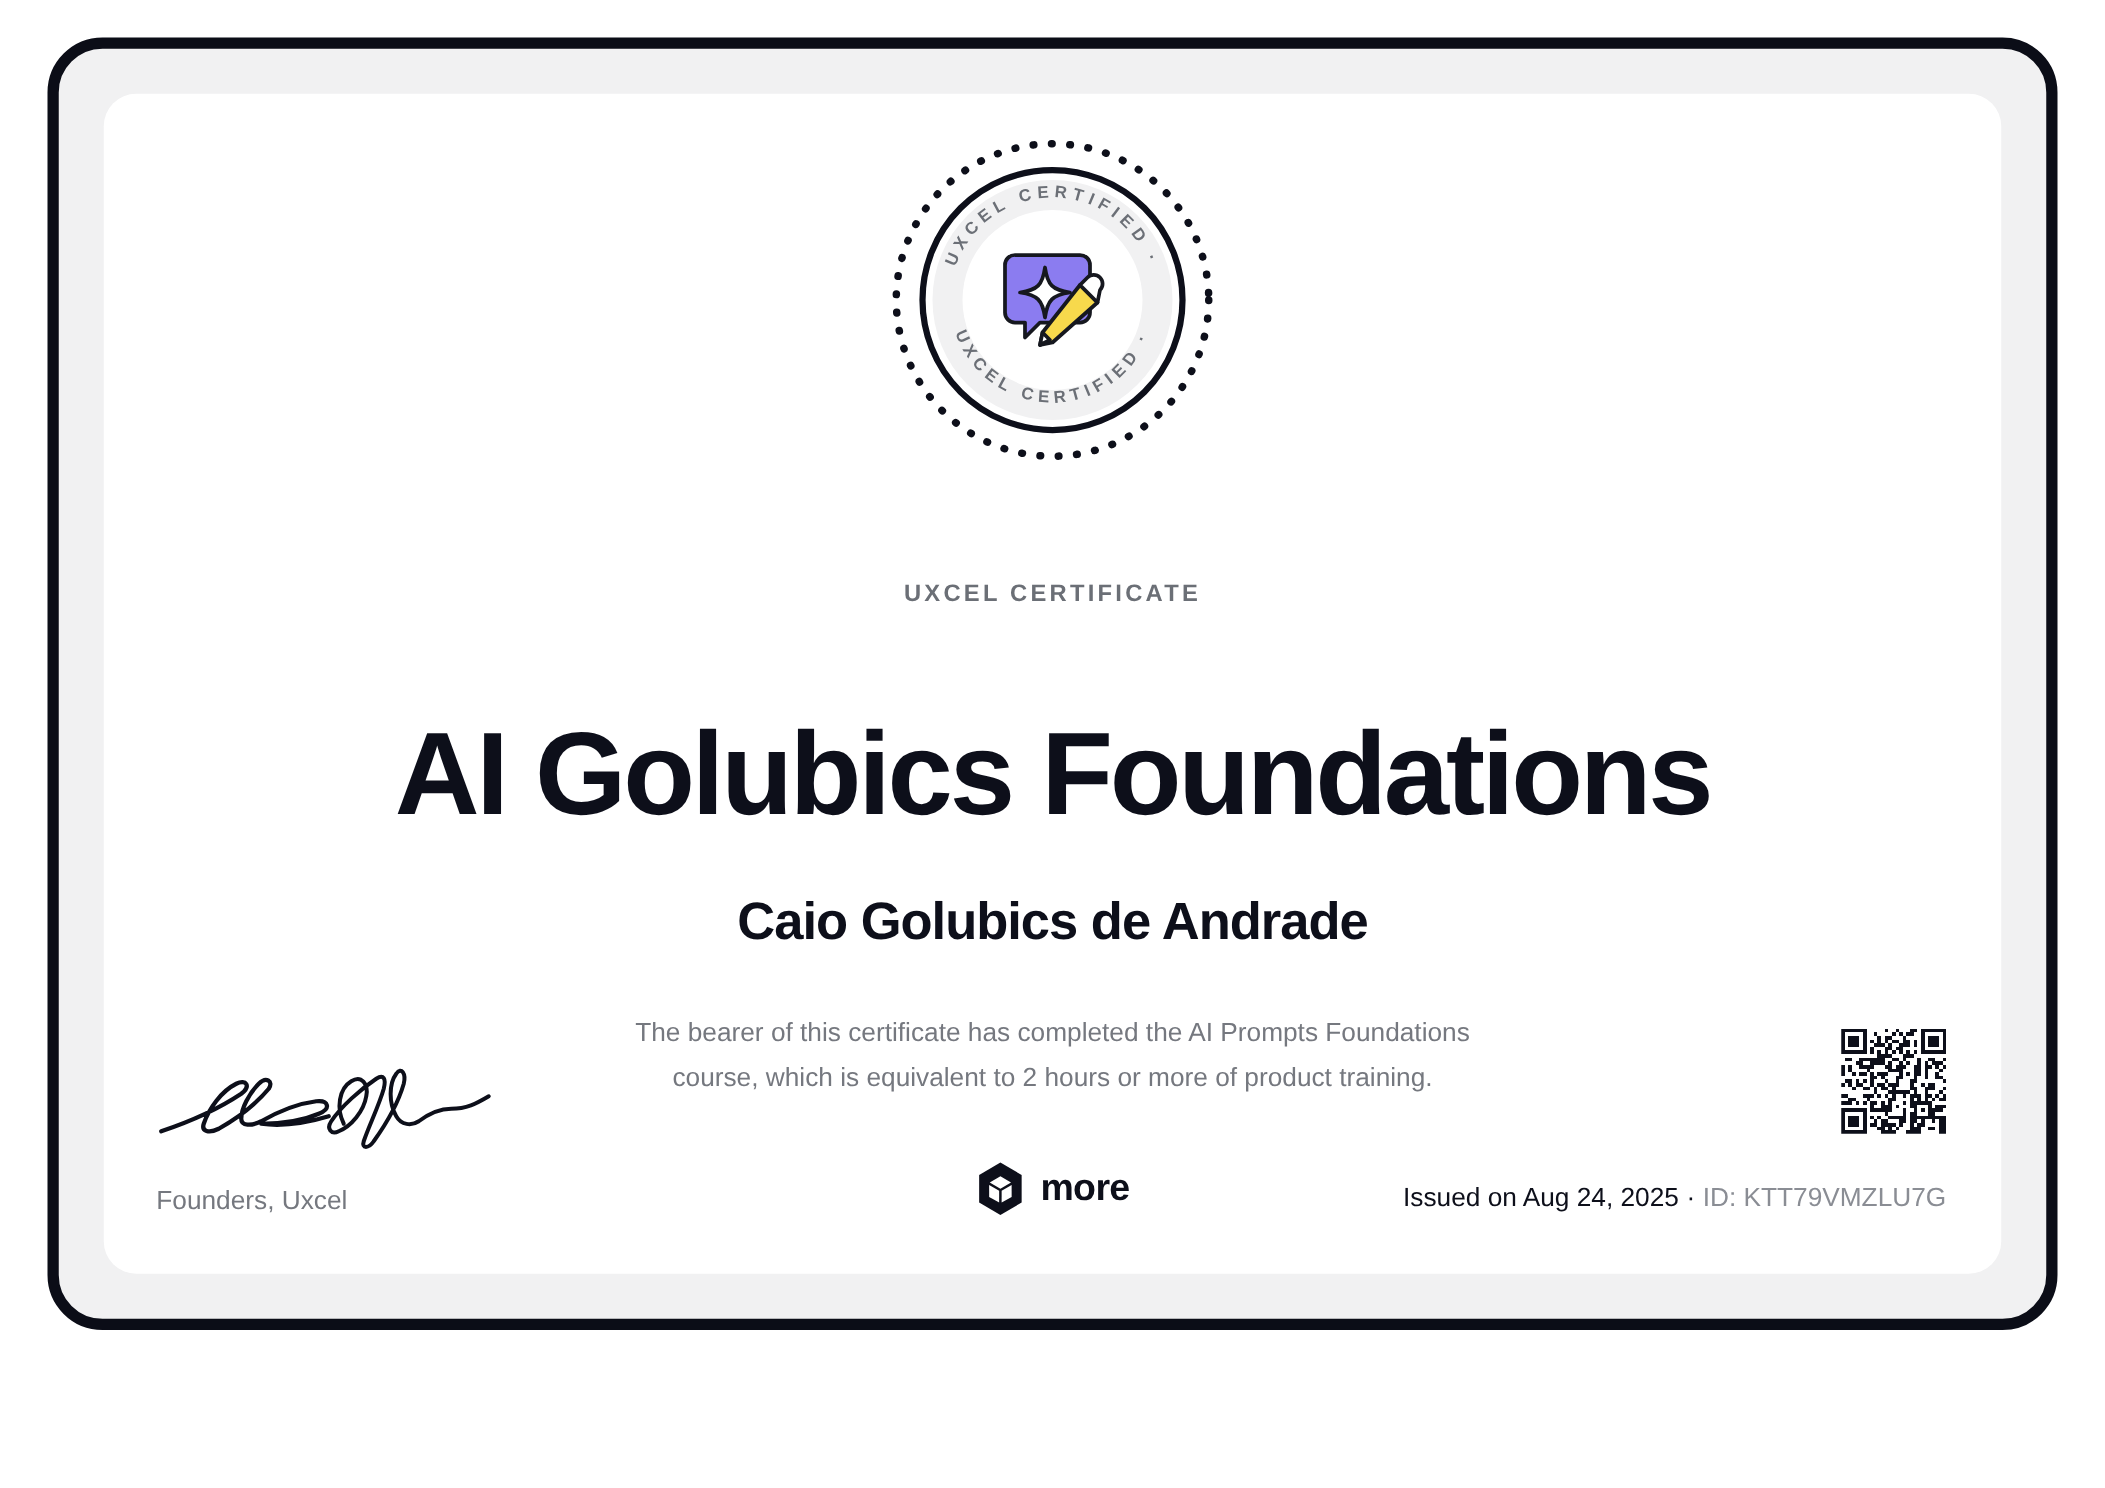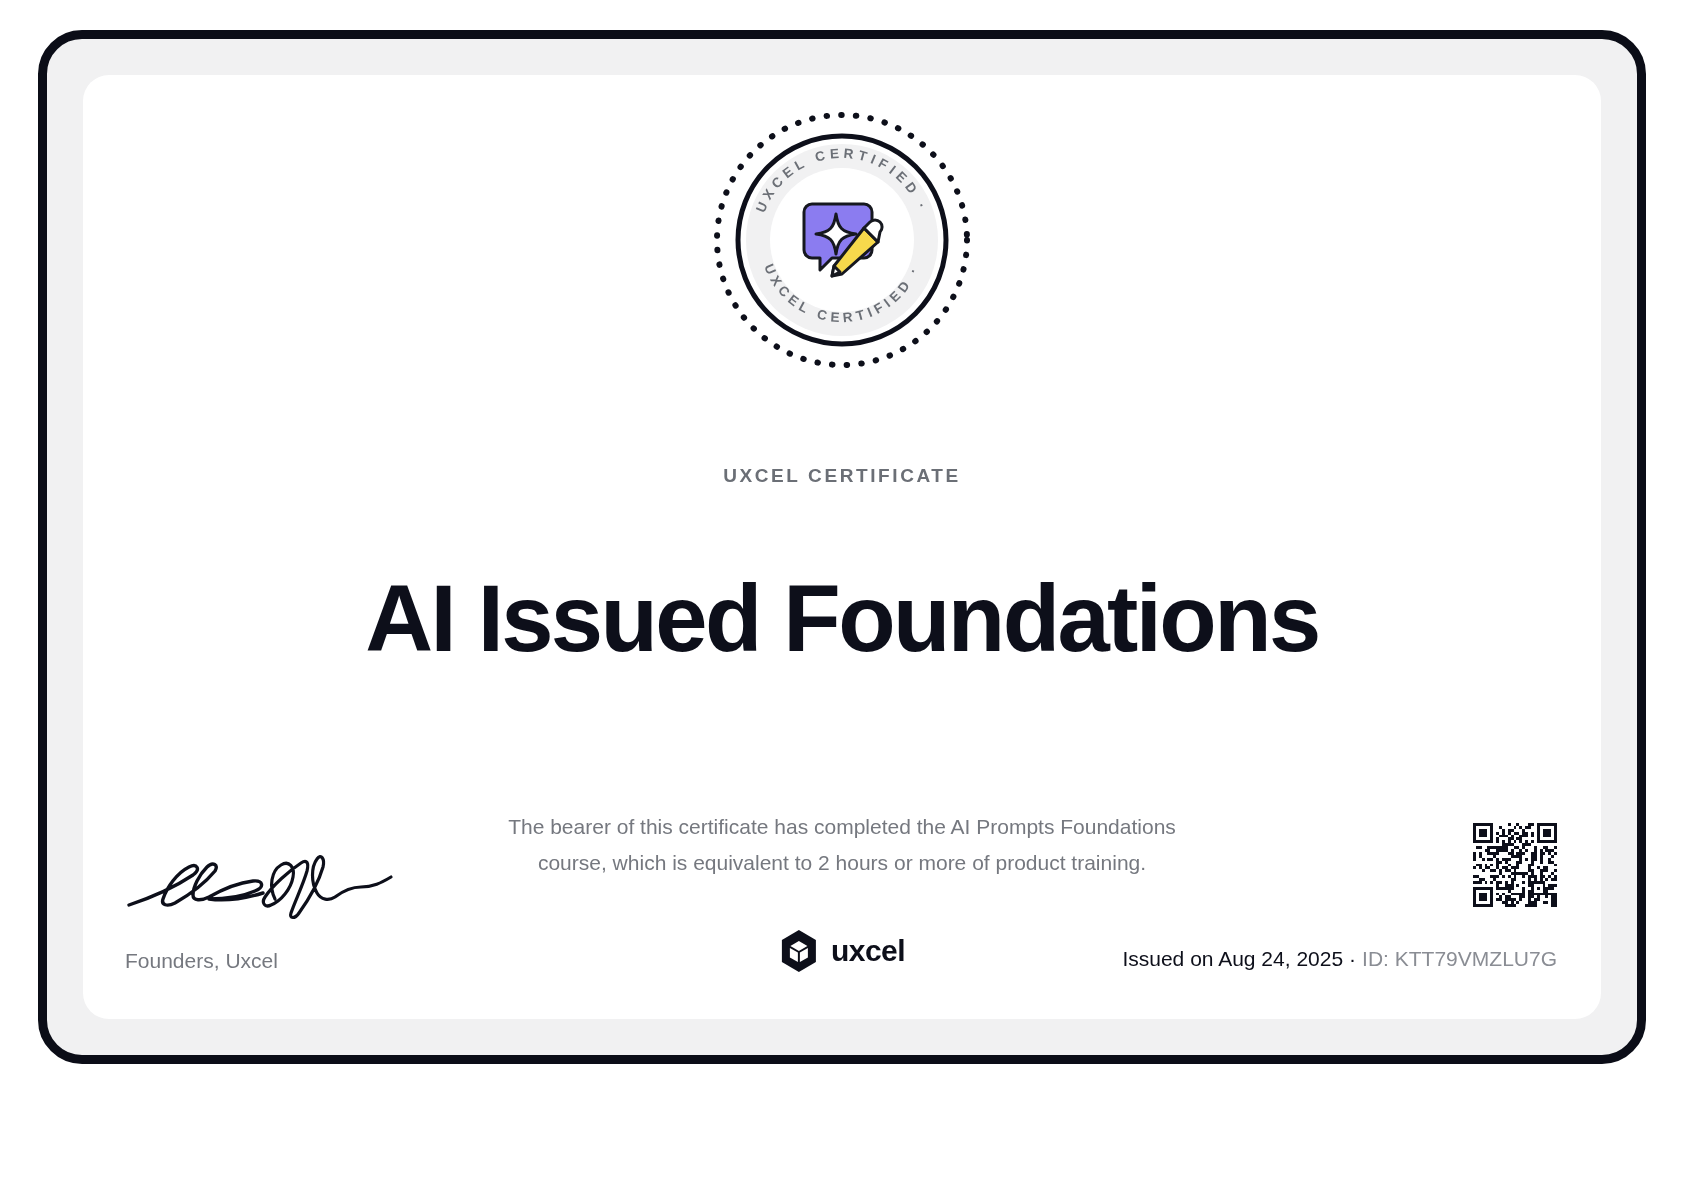--- a/index.html
+++ b/index.html
@@ -197,23 +197,24 @@
             <path d="M62 28 L76 42 L40 74 L30 76 L32 66 Z" fill="#f7d94c" stroke="#16181f" stroke-width="3" stroke-linejoin="round"></path>
             <path d="M62 28 L68 22 A6 6 0 0 1 78 32 L76 42 Z" fill="#ffffff" stroke="#16181f" stroke-width="3" stroke-linejoin="round"></path>
             <path d="M30 76 L32 66 L38 72 Z" fill="#ffffff" stroke="#16181f" stroke-width="3" stroke-linejoin="round"></path>
           </g>
         </g>
       </svg>
     </div>
 
     <div class="kicker">UXCEL CERTIFICATE</div>
 
-    <h1 class="course-title">AI Issued Foundations</h1>
-
-
+    <h1 class="course-title">AI Golubics Foundations</h1>
+
+
+    <div class="recipient-name">Caio Golubics de Andrade</div>
 
     <p class="description">The bearer of this certificate has completed the AI Prompts Foundations course, which is equivalent to 2 hours or more of product training.</p>
 
     <div class="signatures">
       <svg width="300" height="80" viewBox="0 0 300 80" aria-hidden="true">
         <g fill="none" stroke="#0d0f1a" stroke-linecap="round" stroke-linejoin="round">
           <path d="M6 62 C30 54 52 44 70 32 C78 26 74 20 66 24 C54 30 44 44 40 56 C38 62 44 64 52 60
                    C66 52 82 40 92 28 C96 22 90 18 84 24 C76 32 70 44 70 52 C70 58 78 58 86 54
                    C100 46 114 40 130 38 C140 37 142 44 132 48 C118 54 100 56 86 56
                    C100 58 120 56 140 50" stroke-width="3.4"></path>
@@ -228,21 +229,21 @@
 
     <div class="founders-label">Founders, Uxcel</div>
 
     <div class="brand">
       <svg class="brand-mark" width="40" height="44" viewBox="0 0 40 44" aria-hidden="true">
         <path d="M20 1 L37 11 V33 L20 43 L3 33 V11 Z" fill="#0d0f1a"></path>
         <path d="M20 12 L28.5 17 L20 22 L11.5 17 Z" fill="#ffffff"></path>
         <path d="M11 19 L19 23.5 V33 L11 28.5 Z" fill="#ffffff"></path>
         <path d="M29 19 L21 23.5 V33 L29 28.5 Z" fill="#ffffff"></path>
       </svg>
-      <span class="brand-name">uxcel</span>
+      <span class="brand-name">more</span>
     </div>
 
     <div class="qr-code">
       <svg width="84" height="84" viewBox="0 0 29 29" shape-rendering="crispEdges" aria-hidden="true">
         <rect width="29" height="29" fill="#ffffff"></rect>
         <g fill="#0d0f1a" id="qr-modules">
             <rect x="0" y="0" width="1" height="1"></rect>
             <rect x="1" y="0" width="1" height="1"></rect>
             <rect x="2" y="0" width="1" height="1"></rect>
             <rect x="3" y="0" width="1" height="1"></rect>

